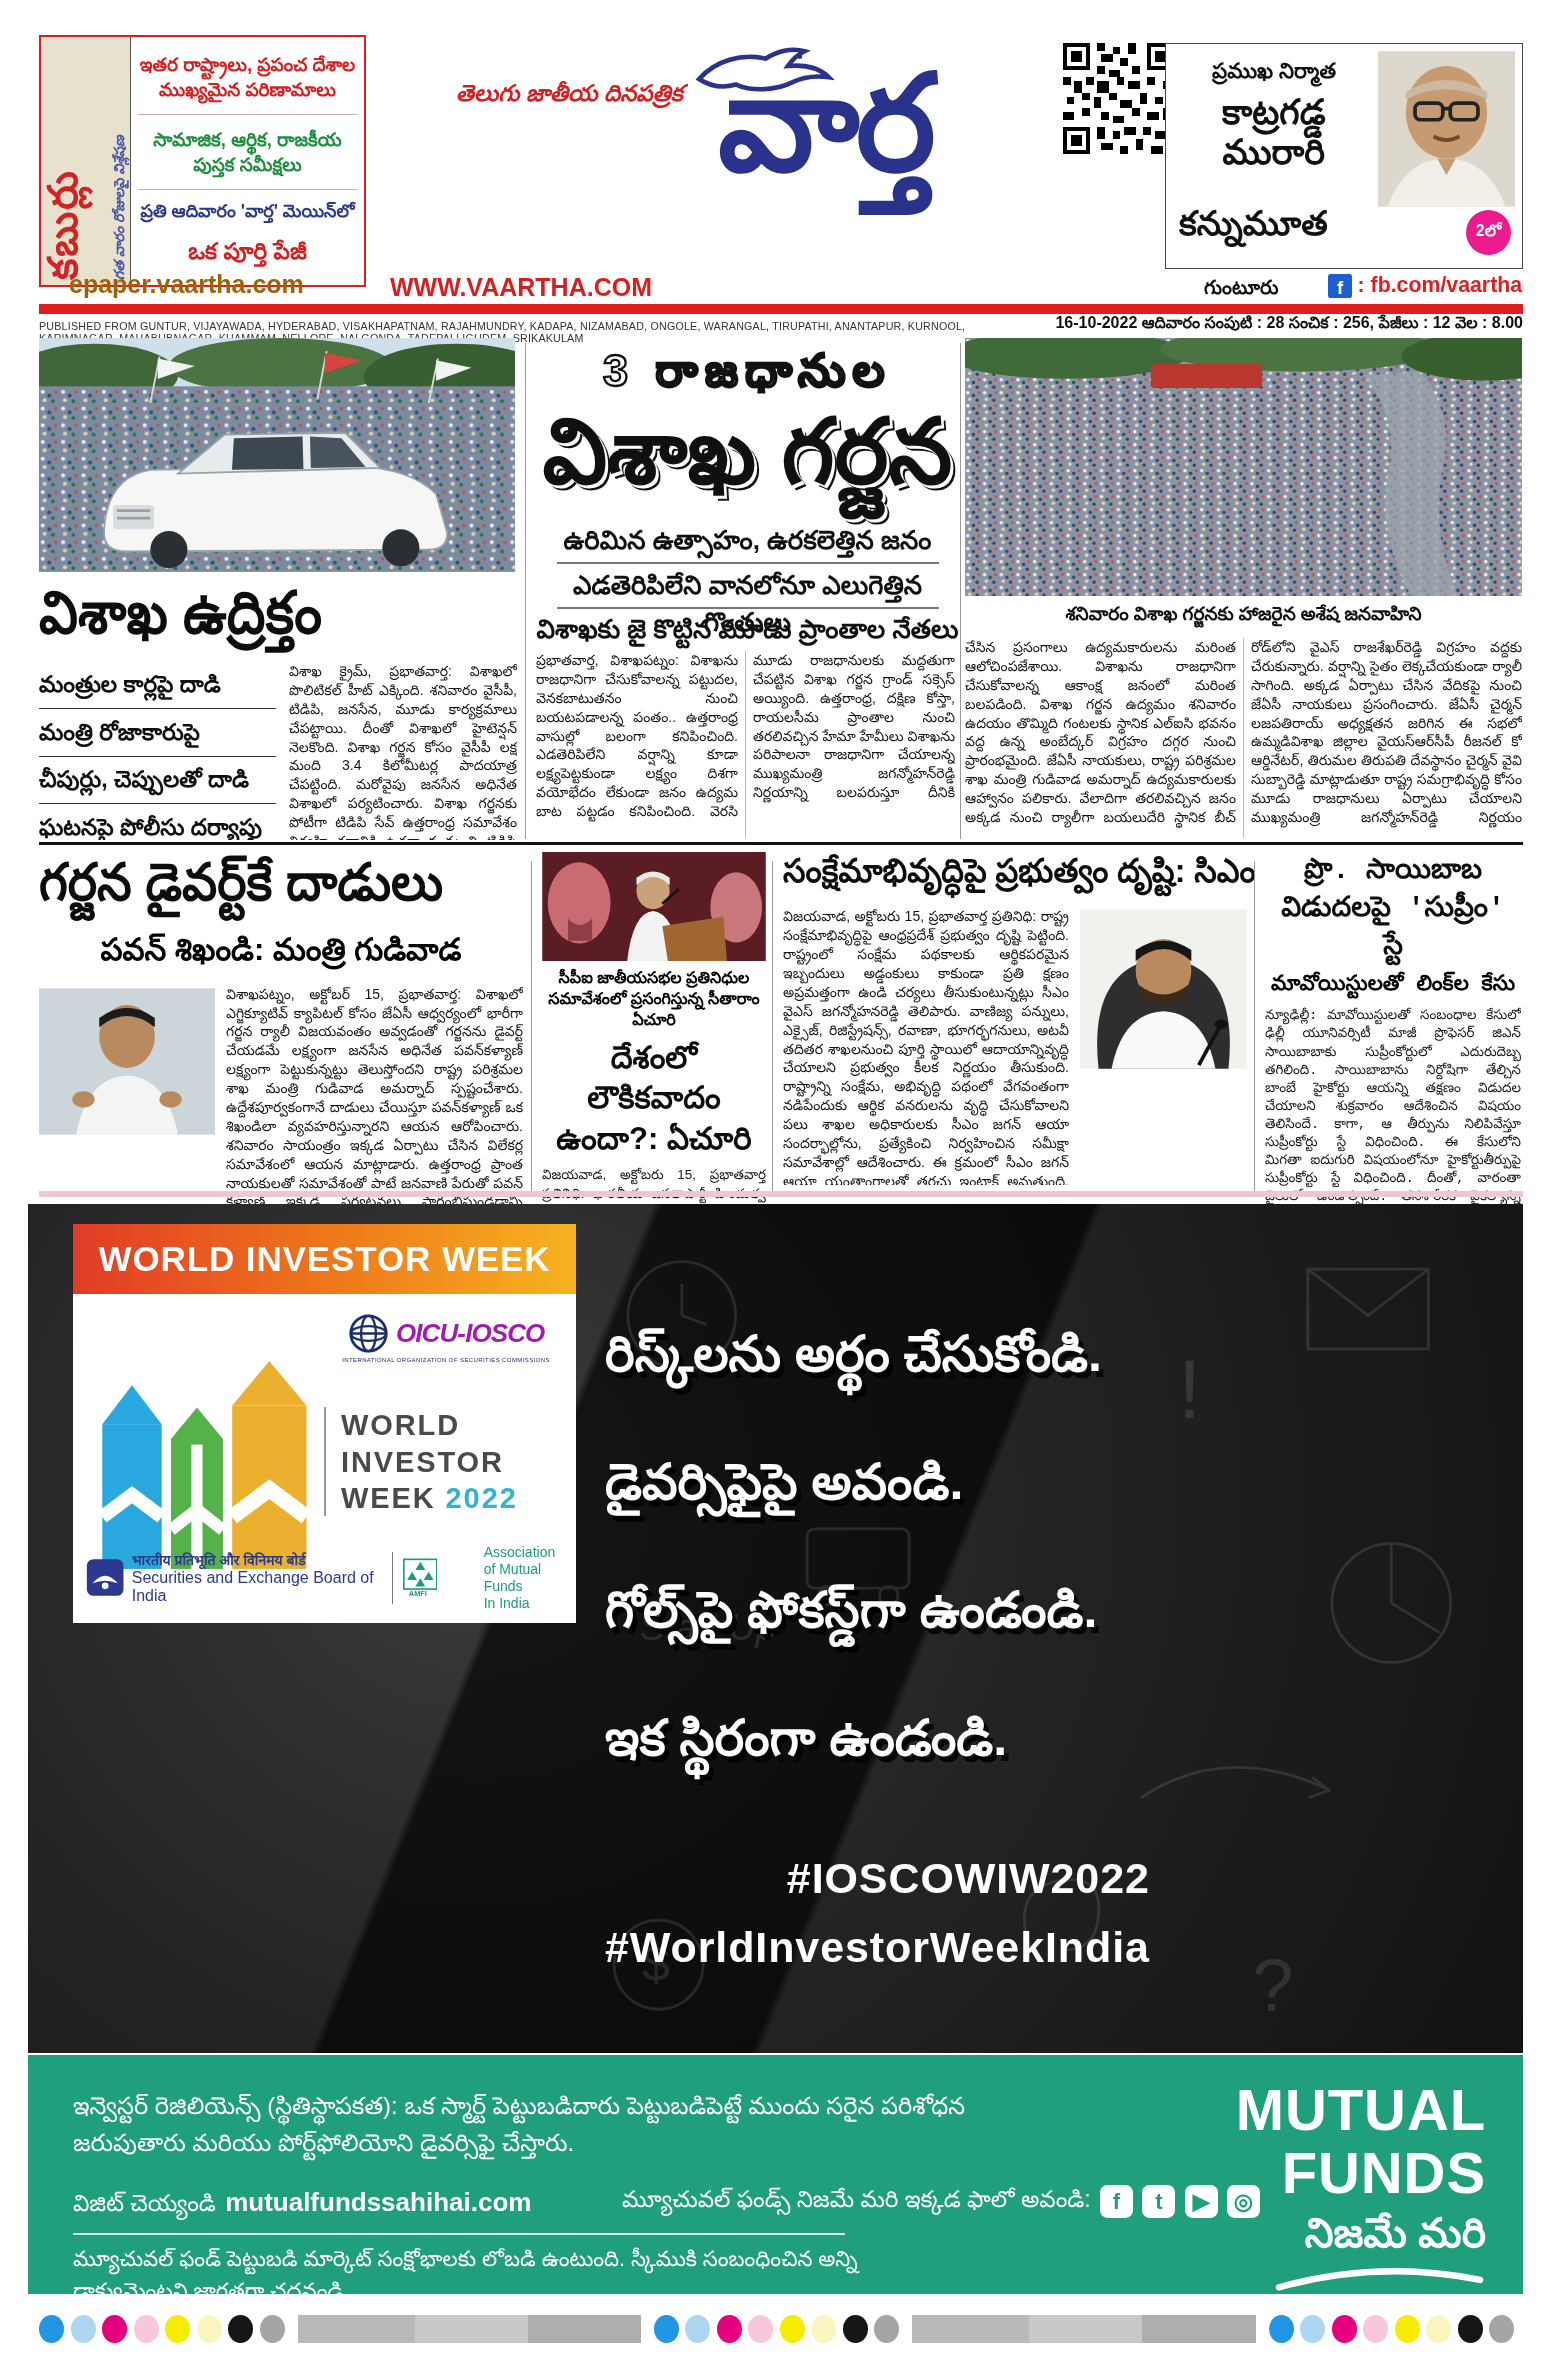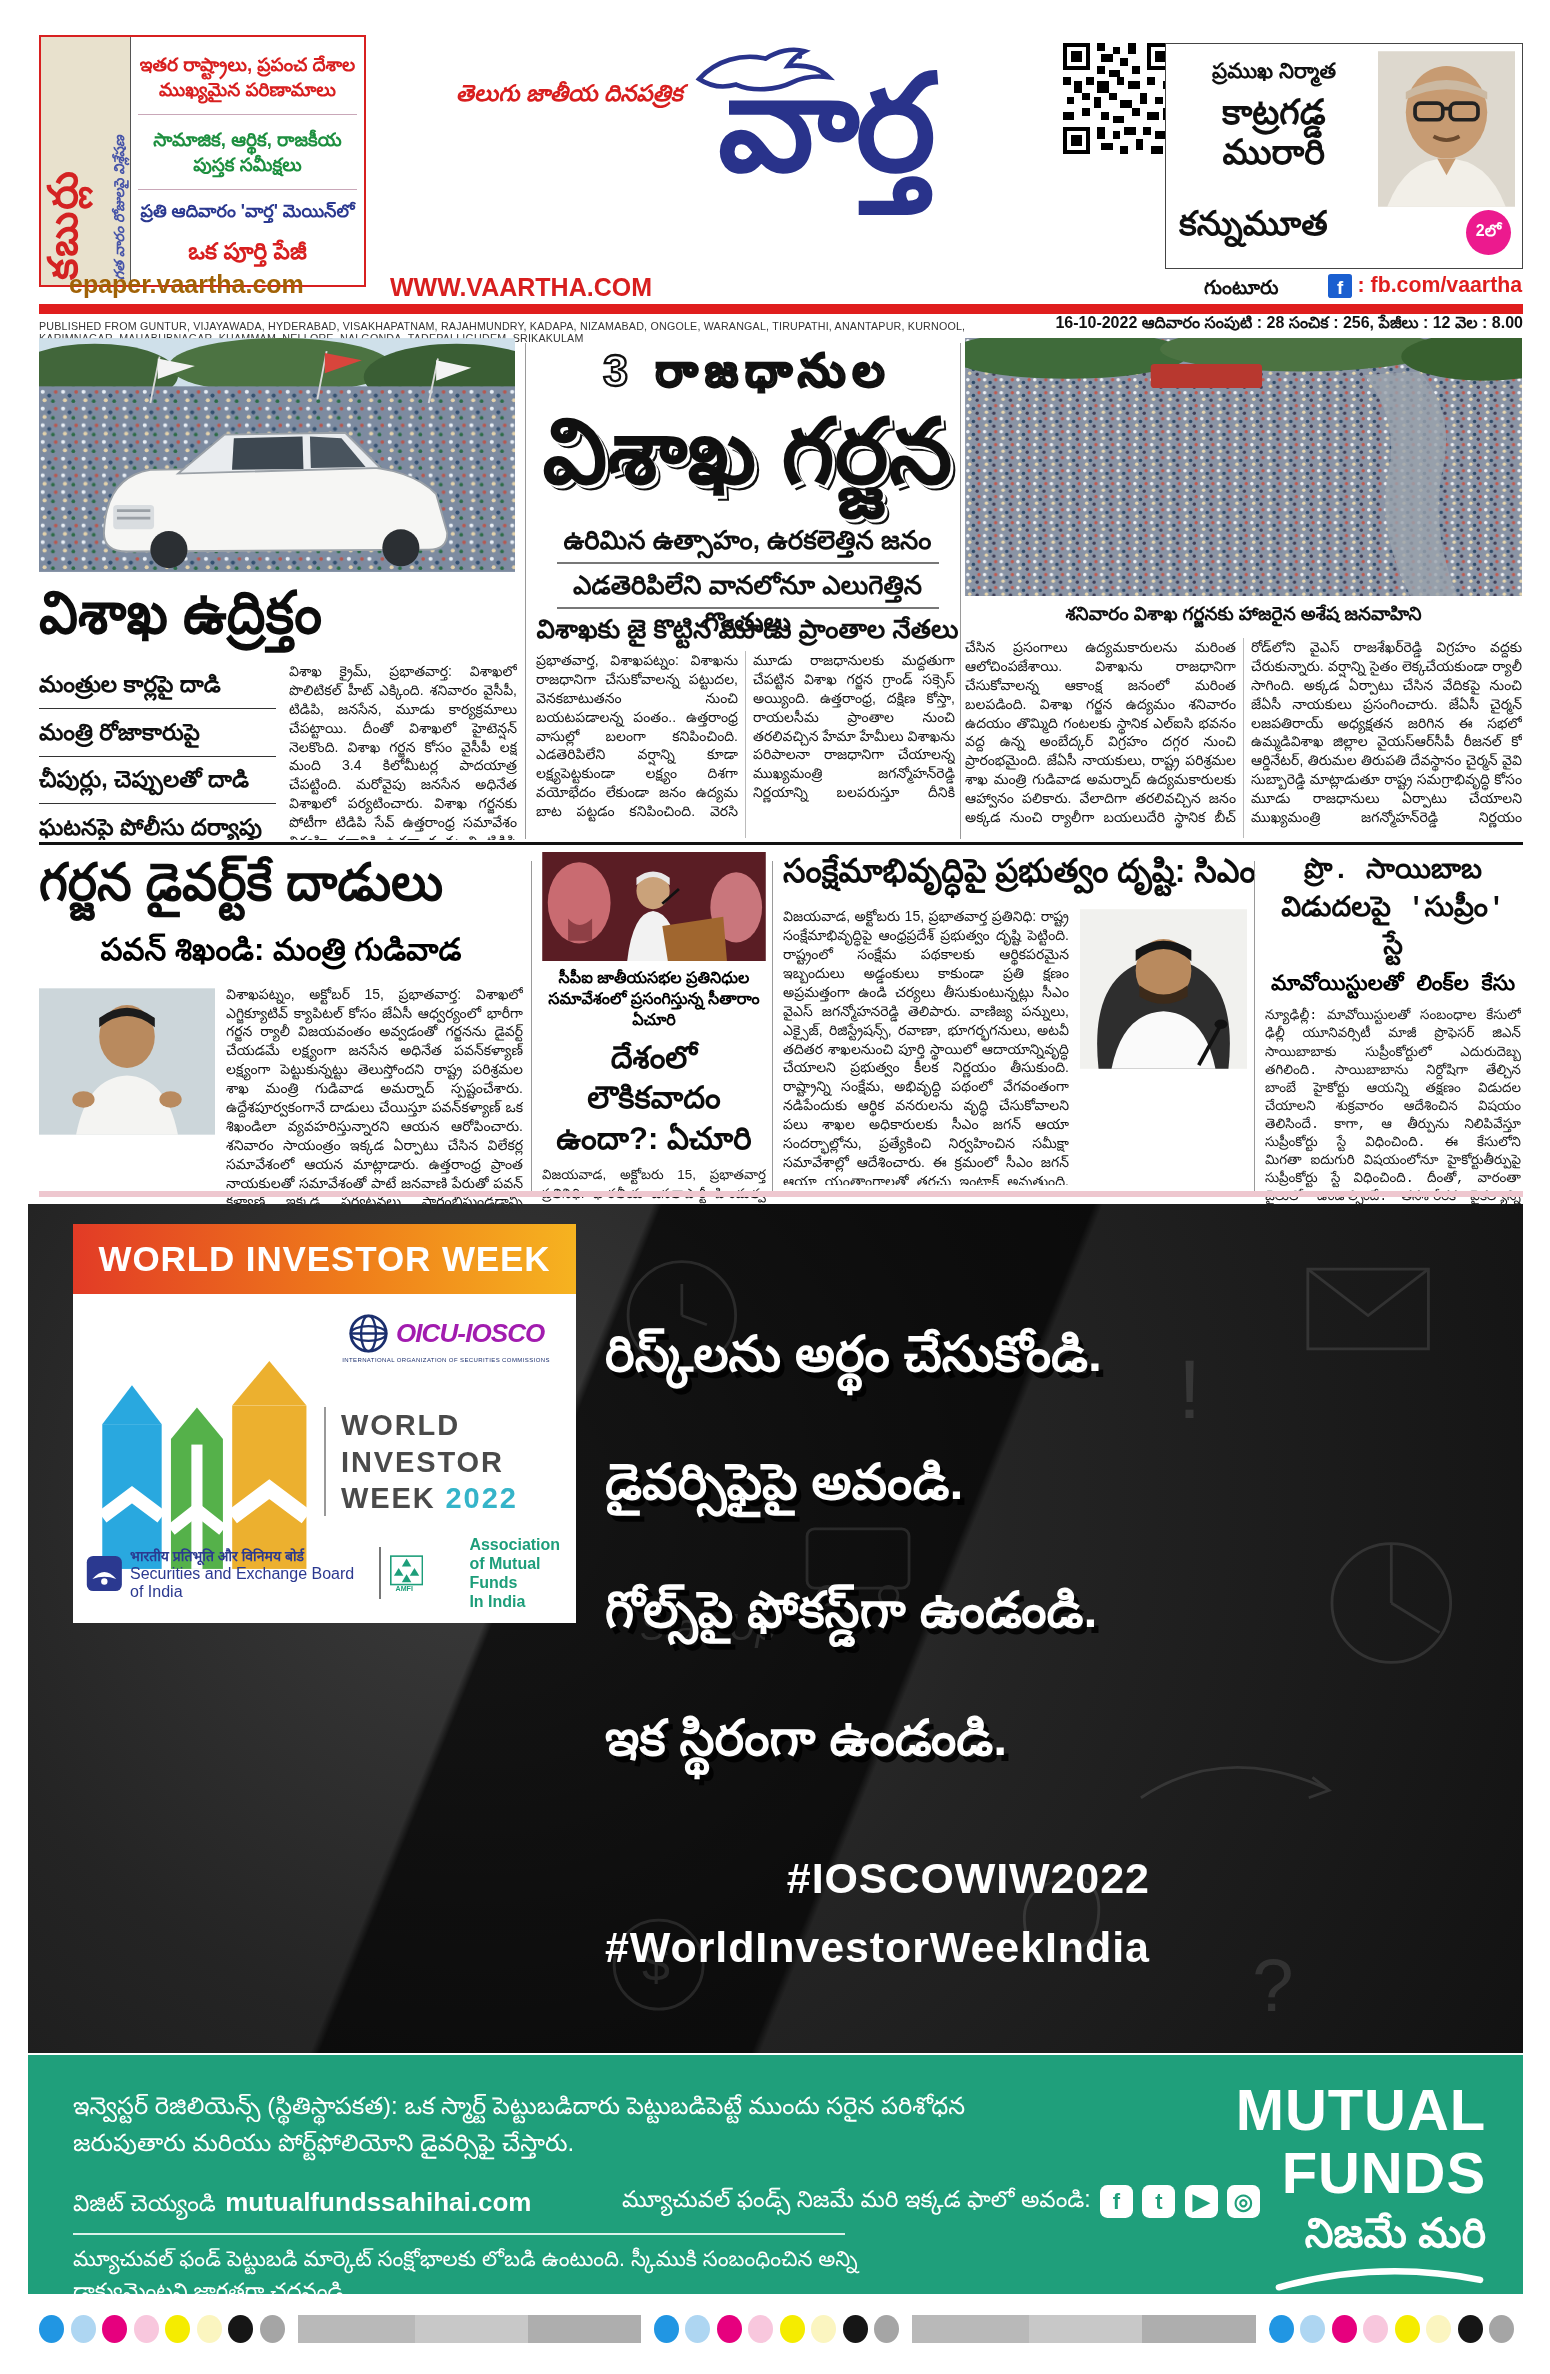--- a/index.html
+++ b/index.html
@@ -95,21 +95,21 @@
   .iosco-sub{font-size:6px;color:#1b2f6e;margin-top:2.8px;letter-spacing:0.4px;}
   .wiw-text{position:absolute;right:22px;top:113px;width:213px;border-left:2.8px solid #999;padding-left:15px;}
   .wiw-line{font-size:29px;font-weight:600;color:#4a4a4a;letter-spacing:1.9px;line-height:1.25;}
   .wiw-year{color:#35b4c9;font-weight:600;}
   .logo-row{position:absolute;left:13px;bottom:11px;right:7.4px;display:flex;align-items:center;gap:9.3px;}
   .sebi{display:flex;align-items:center;gap:7.4px;}
   .sebi-hi{font-size:14px;font-weight:800;color:#2b3990;}
   .sebi-en{font-size:16px;color:#2b3990;}
   .logo-sep{width:1.9px;height:52px;background:#777;}
   .amfi{display:flex;align-items:center;gap:7.4px;}
-  .amfi-l{font-size:16px;font-weight:700;color:#1d9e7a;line-height:1.2;margin-left:39px;}
+  .amfi-l{font-size:14px;font-weight:400;color:#1d9e7a;line-height:1.2;margin-left:39px;}
   .ad-copy{position:absolute;left:577px;top:121px;width:890px;}
   .ad-line{font-size:50px;font-weight:800;color:#fff;margin-bottom:58px;text-shadow:4.6px 5.6px 0 rgba(0,0,0,.85);}
   .hashtags{position:absolute;left:577px;top:640px;text-align:right;}
   .hashtag{font-size:43px;font-weight:900;color:#fff;letter-spacing:0.9px;line-height:1.6;}
 
   
   .gfooter{left:28px;top:2055px;width:1495px;height:239px;background:#1f9f7b;color:#fff;overflow:hidden;}
   .resilience{position:absolute;left:45px;top:32px;width:983px;font-size:24px;line-height:1.55;}
   .visit-row{position:absolute;left:45px;top:132px;display:flex;align-items:baseline;gap:9.3px;}
   .visit-label{font-size:23px;}

